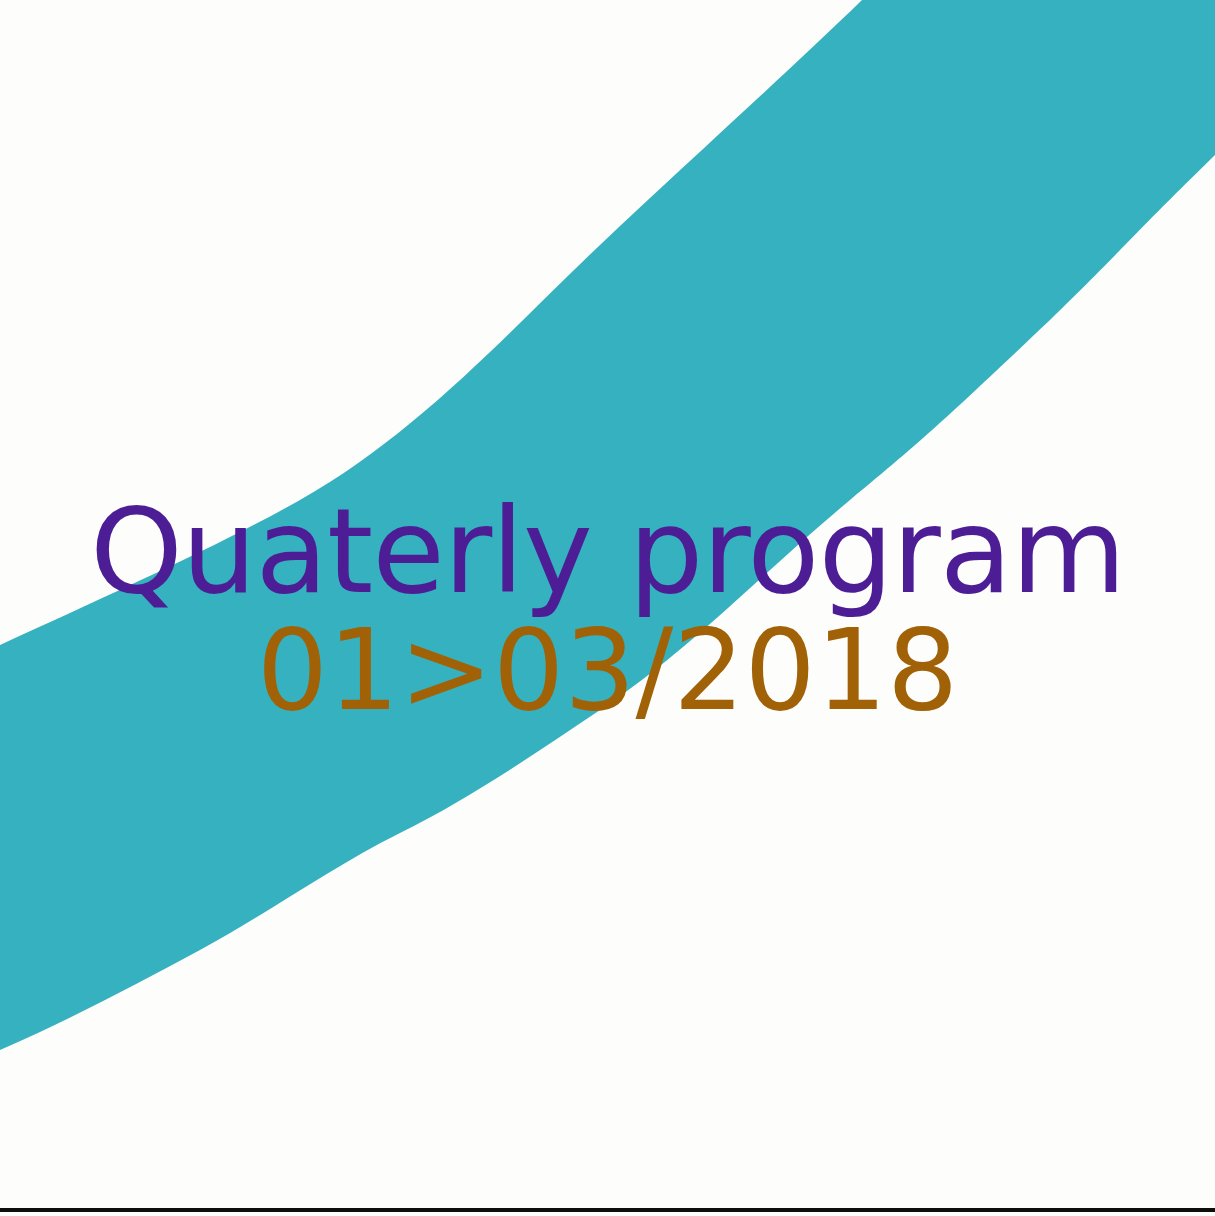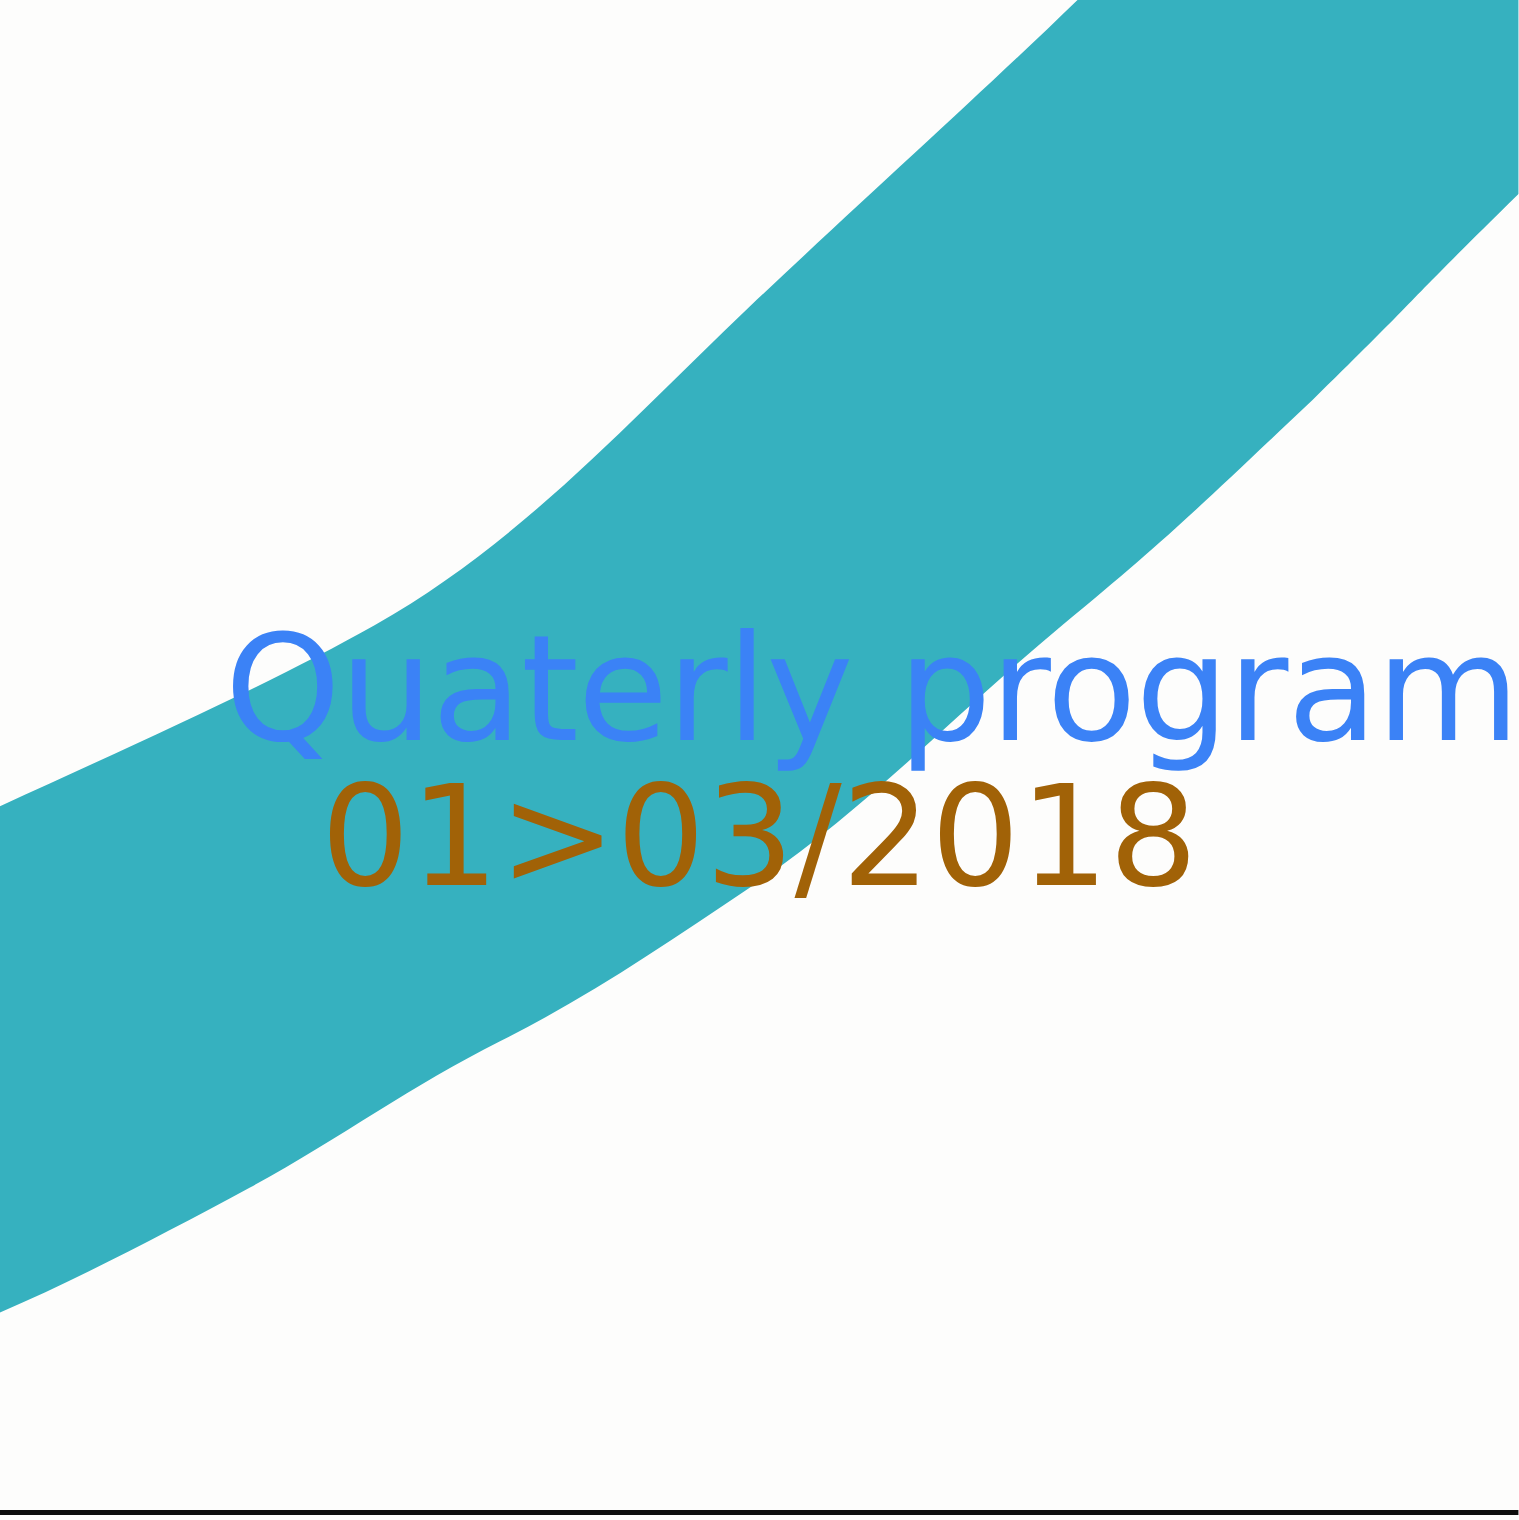--- a/index.html
+++ b/index.html
@@ -84,19 +84,19 @@
              C 1120 248, 1140 232, 1050 320
              C 960 405, 935 430, 850 500
              C 760 575, 690 650, 600 710
              C 530 757, 470 798, 400 833
              C 330 868, 270 912, 200 950
              C 135 985, 65 1022, 0 1050
              Z"></path>
   </svg>
 
   <div id="title-block">
-    <div id="line-one" class="headline" style="color: #3b82f6; text-align: right;">Quaterly program</div>
+    <div id="line-one" class="headline" style="color: #4c1d95;">Quaterly program</div>
     <div id="line-two" class="headline" style="color: #a16207;">01&gt;03/2018</div>
   </div>
 
   <div id="bottom-rule" style="background: rgb(13, 13, 13);"></div>
 
 </div>
 
 </body></html>

